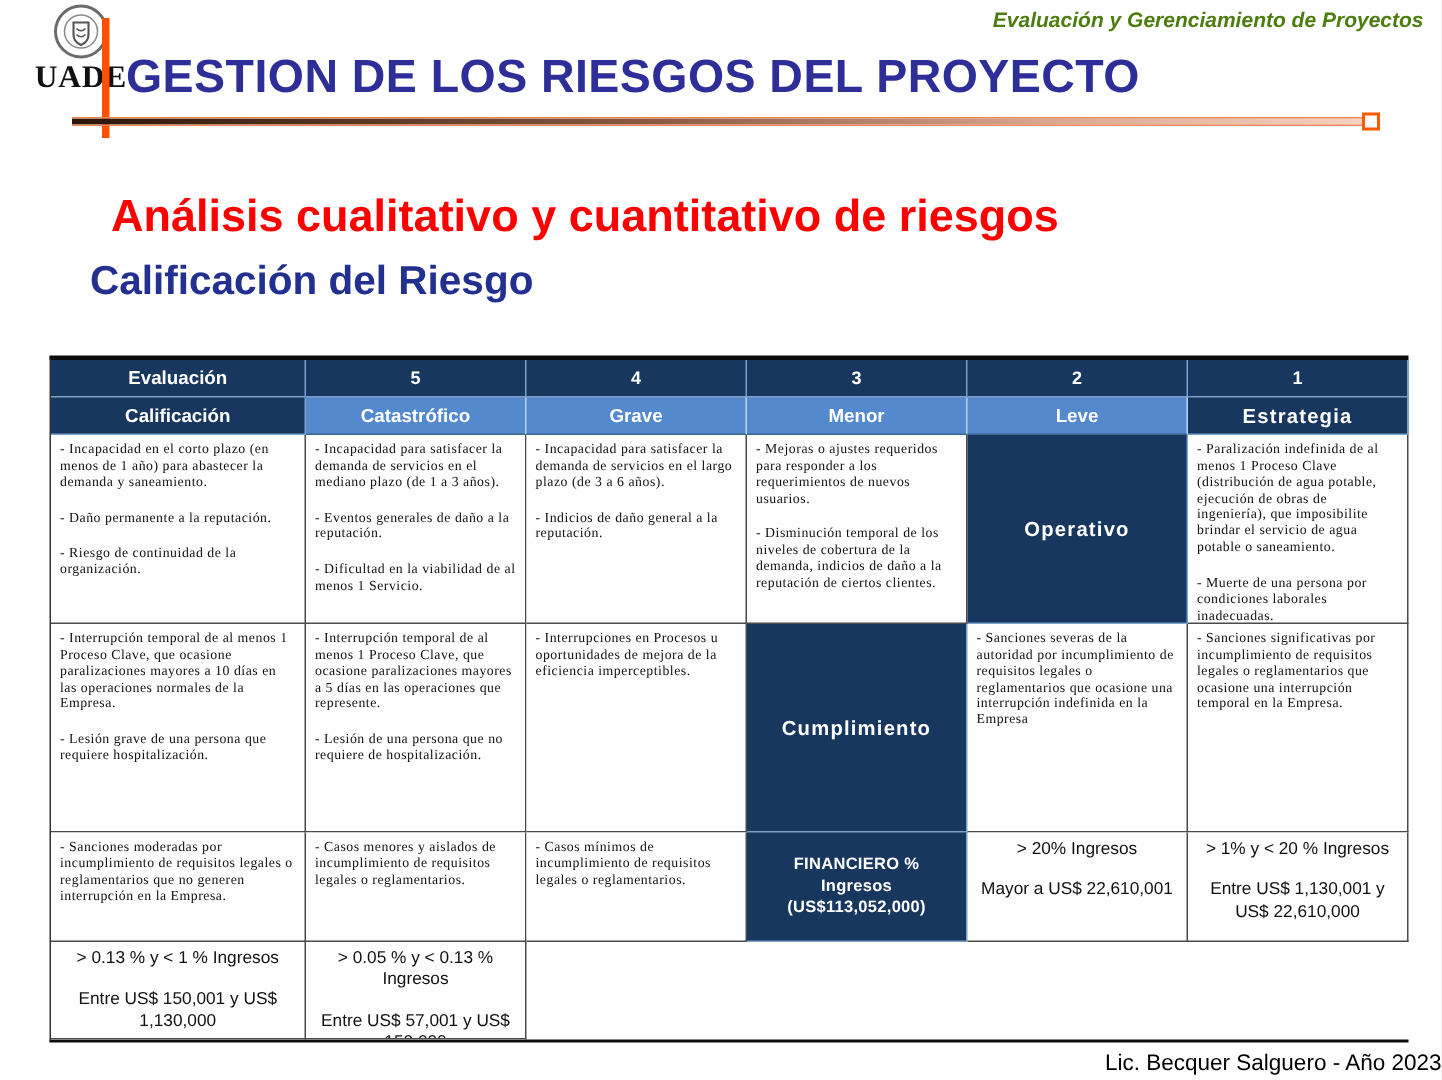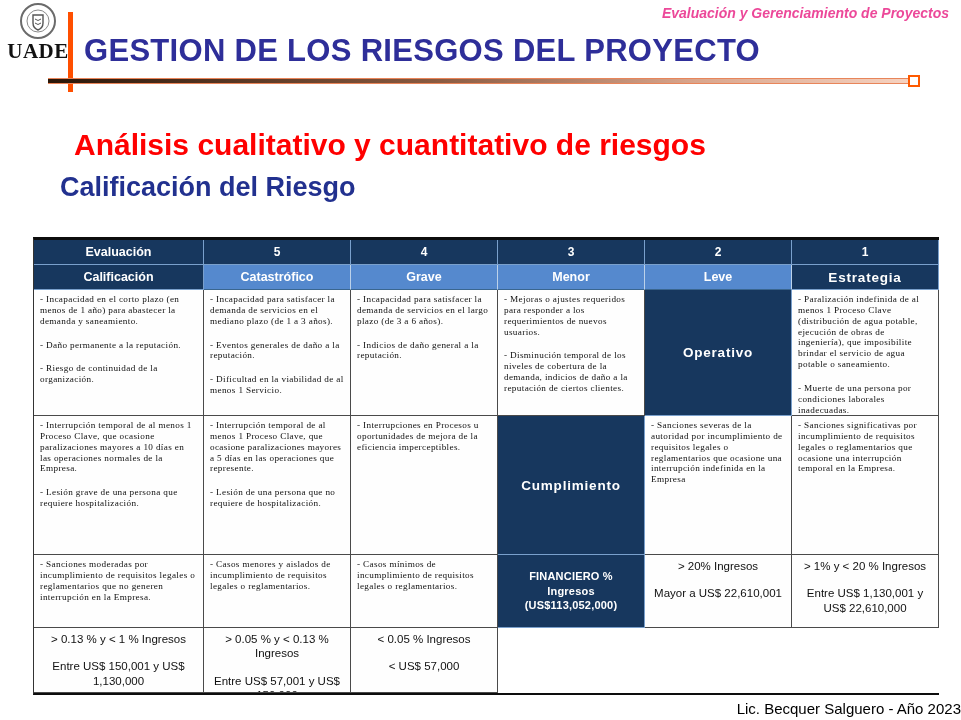--- a/index.html
+++ b/index.html
@@ -1,25 +1,25 @@
 <!DOCTYPE html>
 <html><head>
 <meta charset="utf-8">
 <style>
   html,body{margin:0;padding:0;background:#e8e8e8;}
   .slide{
     position:relative;width:961px;height:720px;background:#ffffff;overflow:hidden;
     font-family:"Liberation Sans",sans-serif;margin:0 auto;
   }
   
-  .logo{position:absolute;left:6px;top:2px;width:64px;text-align:center;}
+  .logo{position:absolute;left:22px;top:2px;width:64px;text-align:center;}
   .seal{display:block;margin:0 auto;}
   .logo-text{font-weight:bold;font-size:21px;color:#111;letter-spacing:0.5px;line-height:1;margin-top:1px;font-family:"Liberation Serif",serif;}
   .vbar{position:absolute;left:68px;top:12px;width:5px;height:80px;background:#ff4f00;}
-  .course{position:absolute;right:12px;top:5px;font-size:14px;font-weight:bold;font-style:italic;color:#ec4899;}
+  .course{position:absolute;right:12px;top:5px;font-size:14px;font-weight:bold;font-style:italic;color:#4d7c0f;}
   .title{position:absolute;left:84px;top:33px;font-size:31px;font-weight:bold;color:#2e2e99;letter-spacing:0.3px;white-space:nowrap;}
   .hline{position:absolute;left:48px;top:78px;width:860px;height:4px;
     background:linear-gradient(to right,#2a1608,#8a5a40 45%,#d9a58c 75%,#f6d2c0);
     border-top:1px solid #e8855a;border-bottom:1px solid #e8855a;}
   .hline-sq{position:absolute;left:908px;top:75px;width:8px;height:8px;background:#fff;border:2px solid #ff5a00;}
   
   .subtitle1{position:absolute;left:74px;top:128px;font-size:30px;font-weight:bold;color:#ff0000;white-space:nowrap;}
   .subtitle2{position:absolute;left:60px;top:172px;font-size:27px;font-weight:bold;color:#22318f;white-space:nowrap;}
   
   .risk-table{
@@ -168,22 +168,18 @@
         <p>Entre US$ 1,130,001 y US$ 22,610,000</p>
       </div>
     <div class="cell fin-cell">
         <p>&gt; 0.13 % y &lt; 1 % Ingresos</p>
         <p>Entre US$ 150,001 y US$ 1,130,000</p>
       </div>
     <div class="cell fin-cell">
         <p>&gt; 0.05 % y &lt; 0.13 % Ingresos</p>
         <p>Entre US$ 57,001 y US$ 150,000</p>
       </div>
-    <div class="cell fin-cell">
-        <p>&lt; 0.05 %  Ingresos</p>
-        <p>&lt; US$ 57,000</p>
-      </div>
 
   </div>
 
   <div class="footer">Lic. Becquer Salguero - Año 2023</div>
 
 </div>
 
 </body></html>

